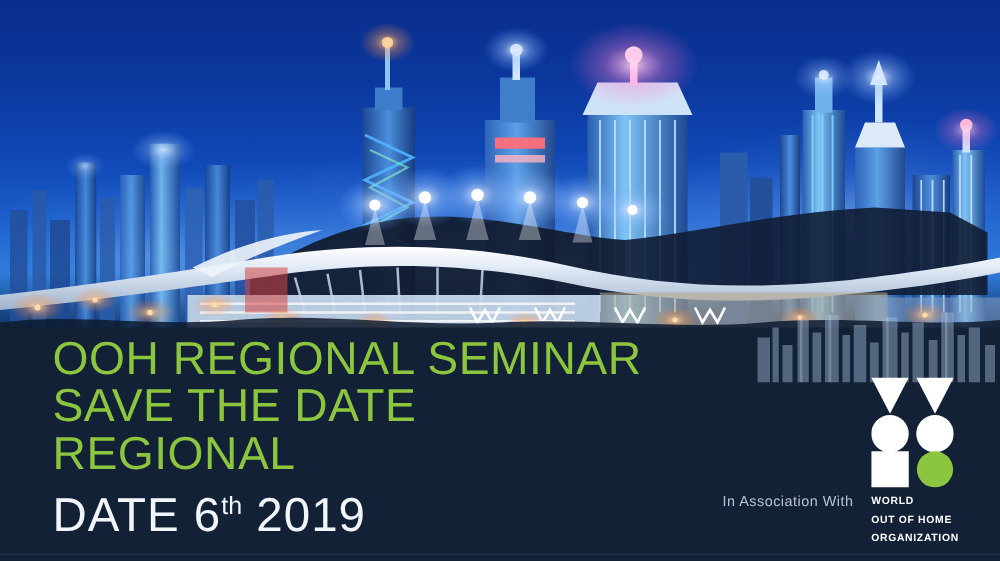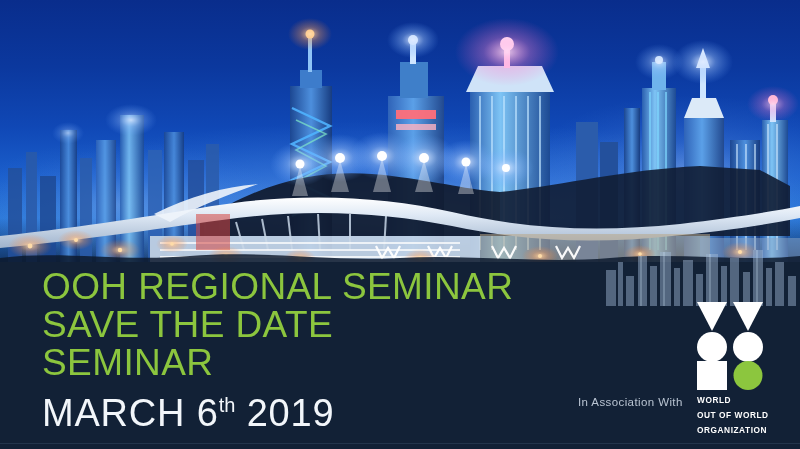--- a/index.html
+++ b/index.html
@@ -403,36 +403,36 @@
       <rect x="109" y="6" width="2" height="52"></rect>
       <rect x="156" y="2" width="2" height="56"></rect>
     </g>
   </svg>
 
   <div class="band-bottomline"></div>
 
   <div class="copy">
     <div class="headline">OOH REGIONAL SEMINAR</div>
     <div class="headline">SAVE THE DATE</div>
-    <div class="headline">SEMINAR</div>
-    <div class="dateline"><span>MARCH</span>&nbsp;<span>6</span><span class="ord">th</span>&nbsp;<span>2019</span></div>
+    <div class="headline">REGIONAL</div>
+    <div class="dateline"><span>DATE</span>&nbsp;<span>6</span><span class="ord">th</span>&nbsp;<span>2019</span></div>
   </div>
 
   <div class="assoc">In Association With</div>
 
   <div class="logo">
     <svg class="logo-mark" viewBox="0 0 66 88">
 
       <polygon points="0,0 30,0 15,29" fill="#ffffff"></polygon>
       <polygon points="36,0 66,0 51,29" fill="#ffffff"></polygon>
 
       <circle cx="15" cy="45" r="15" fill="#ffffff"></circle>
       <circle cx="51" cy="45" r="15" fill="#ffffff"></circle>
 
       <rect x="0" y="59" width="30" height="29" fill="#ffffff"></rect>
       <circle cx="51" cy="73.5" r="14.5" fill="#8CC63E"></circle>
     </svg>
     <div class="logo-text">WORLD</div>
-    <div class="logo-text">OUT OF WORLD</div>
+    <div class="logo-text">OUT OF HOME</div>
     <div class="logo-text">ORGANIZATION</div>
   </div>
 
 </div>
 
 </body></html>

